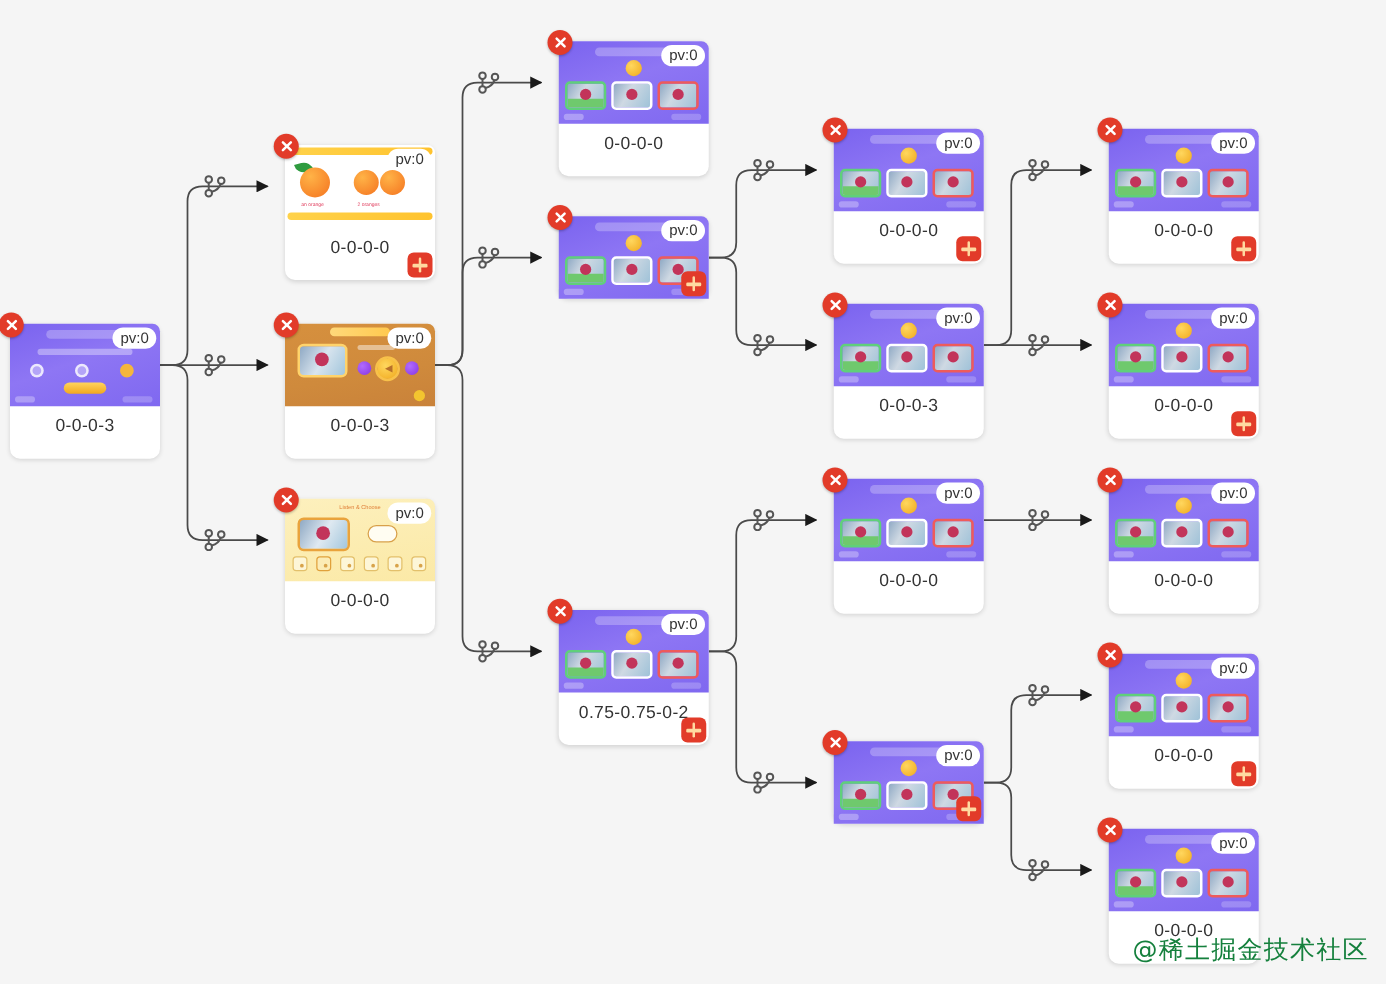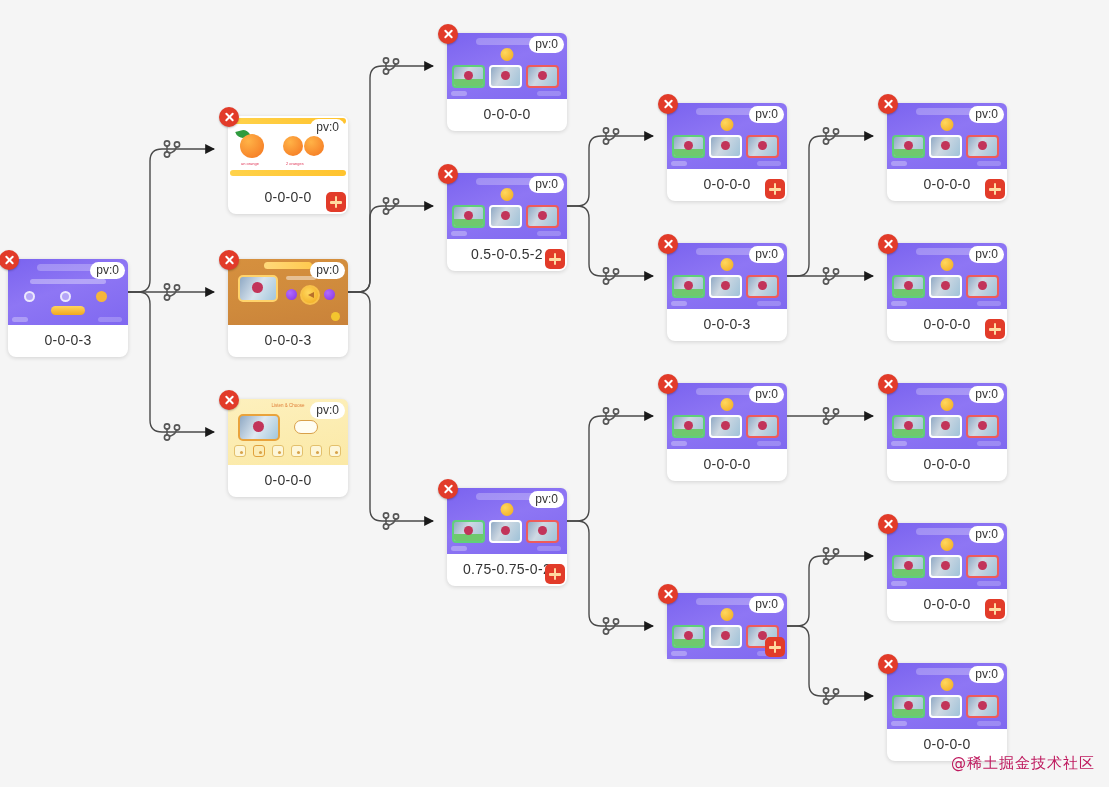--- a/index.html
+++ b/index.html
@@ -28,21 +28,21 @@
     box-shadow: 0 1px 4px rgba(0,0,0,0.14);
     overflow: visible;
   }
   .node-thumb {
     position: relative;
     height: 66px;
     border-radius: 6px 6px 0 0;
     overflow: hidden;
   }
   .node-label {
-    height: 32px;
+    height: 42px;
     line-height: 30px;
     text-align: center;
     font-size: 14px;
     color: #333;
     letter-spacing: .3px;
     white-space: nowrap;
   }
   .pv-badge {
     position: absolute;
     right: 3px; top: 3px;
@@ -254,21 +254,21 @@
     content:""; position:absolute; left:4.5px; top:4.5px;
     width:3px; height:3px; border-radius:50%; background:#d8a34a;
   }
 
   
   .branch-icon { position:absolute; width:22px; height:22px; z-index:4; }
 
   
   .watermark {
     position:absolute; right:14px; bottom:14px;
-    font-size:15px; color:#be185d; letter-spacing:1px;
+    font-size:20px; color:#15803d; letter-spacing:1px;
     font-family:"DejaVu Sans", sans-serif;
     user-select:none;
   }
 </style>
 </head>
 <body>
 
 <div id="canvas">
 
   <svg id="edges" viewBox="0 0 1109 787" xmlns="http://www.w3.org/2000/svg">
@@ -491,21 +491,20 @@
           <div class="cards">
             <div class="card g"></div>
             <div class="card"></div>
             <div class="card r"></div>
           </div>
           <div class="btm-l"></div>
           <div class="btm-r"></div>
         </div>
         <div class="pv-badge">pv:0</div>
         <div class="plus-badge"></div>
-        <div class="node-label">0.5-0-0.5-2</div>
       </div>
       <div class="node" style="left: 447px; top: 488px;">
         <div class="close-btn"></div>
         <div class="node-thumb t-purple">
           <div class="topbar"></div>
           <div class="coin"></div>
           <div class="cards">
             <div class="card g"></div>
             <div class="card"></div>
             <div class="card r"></div>

